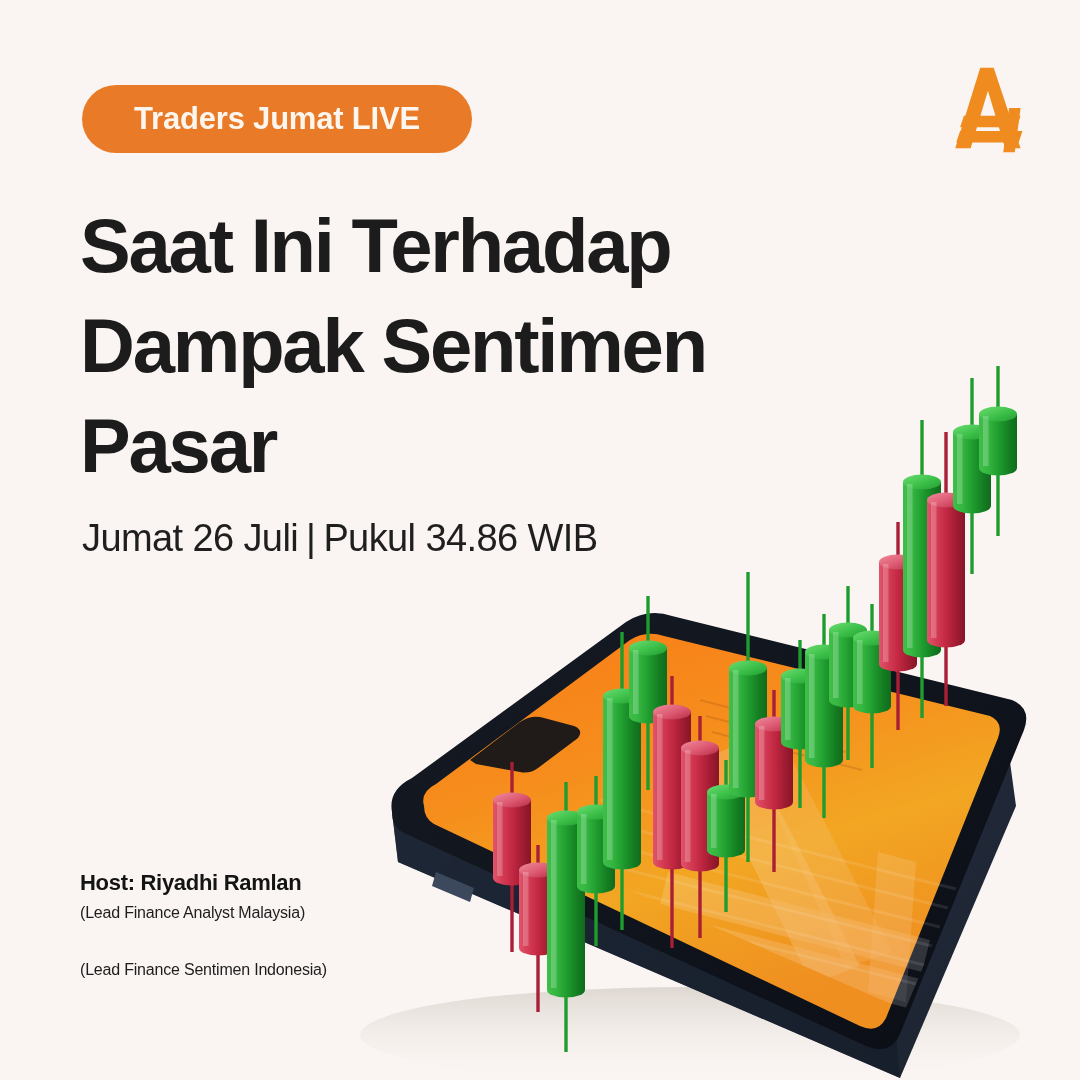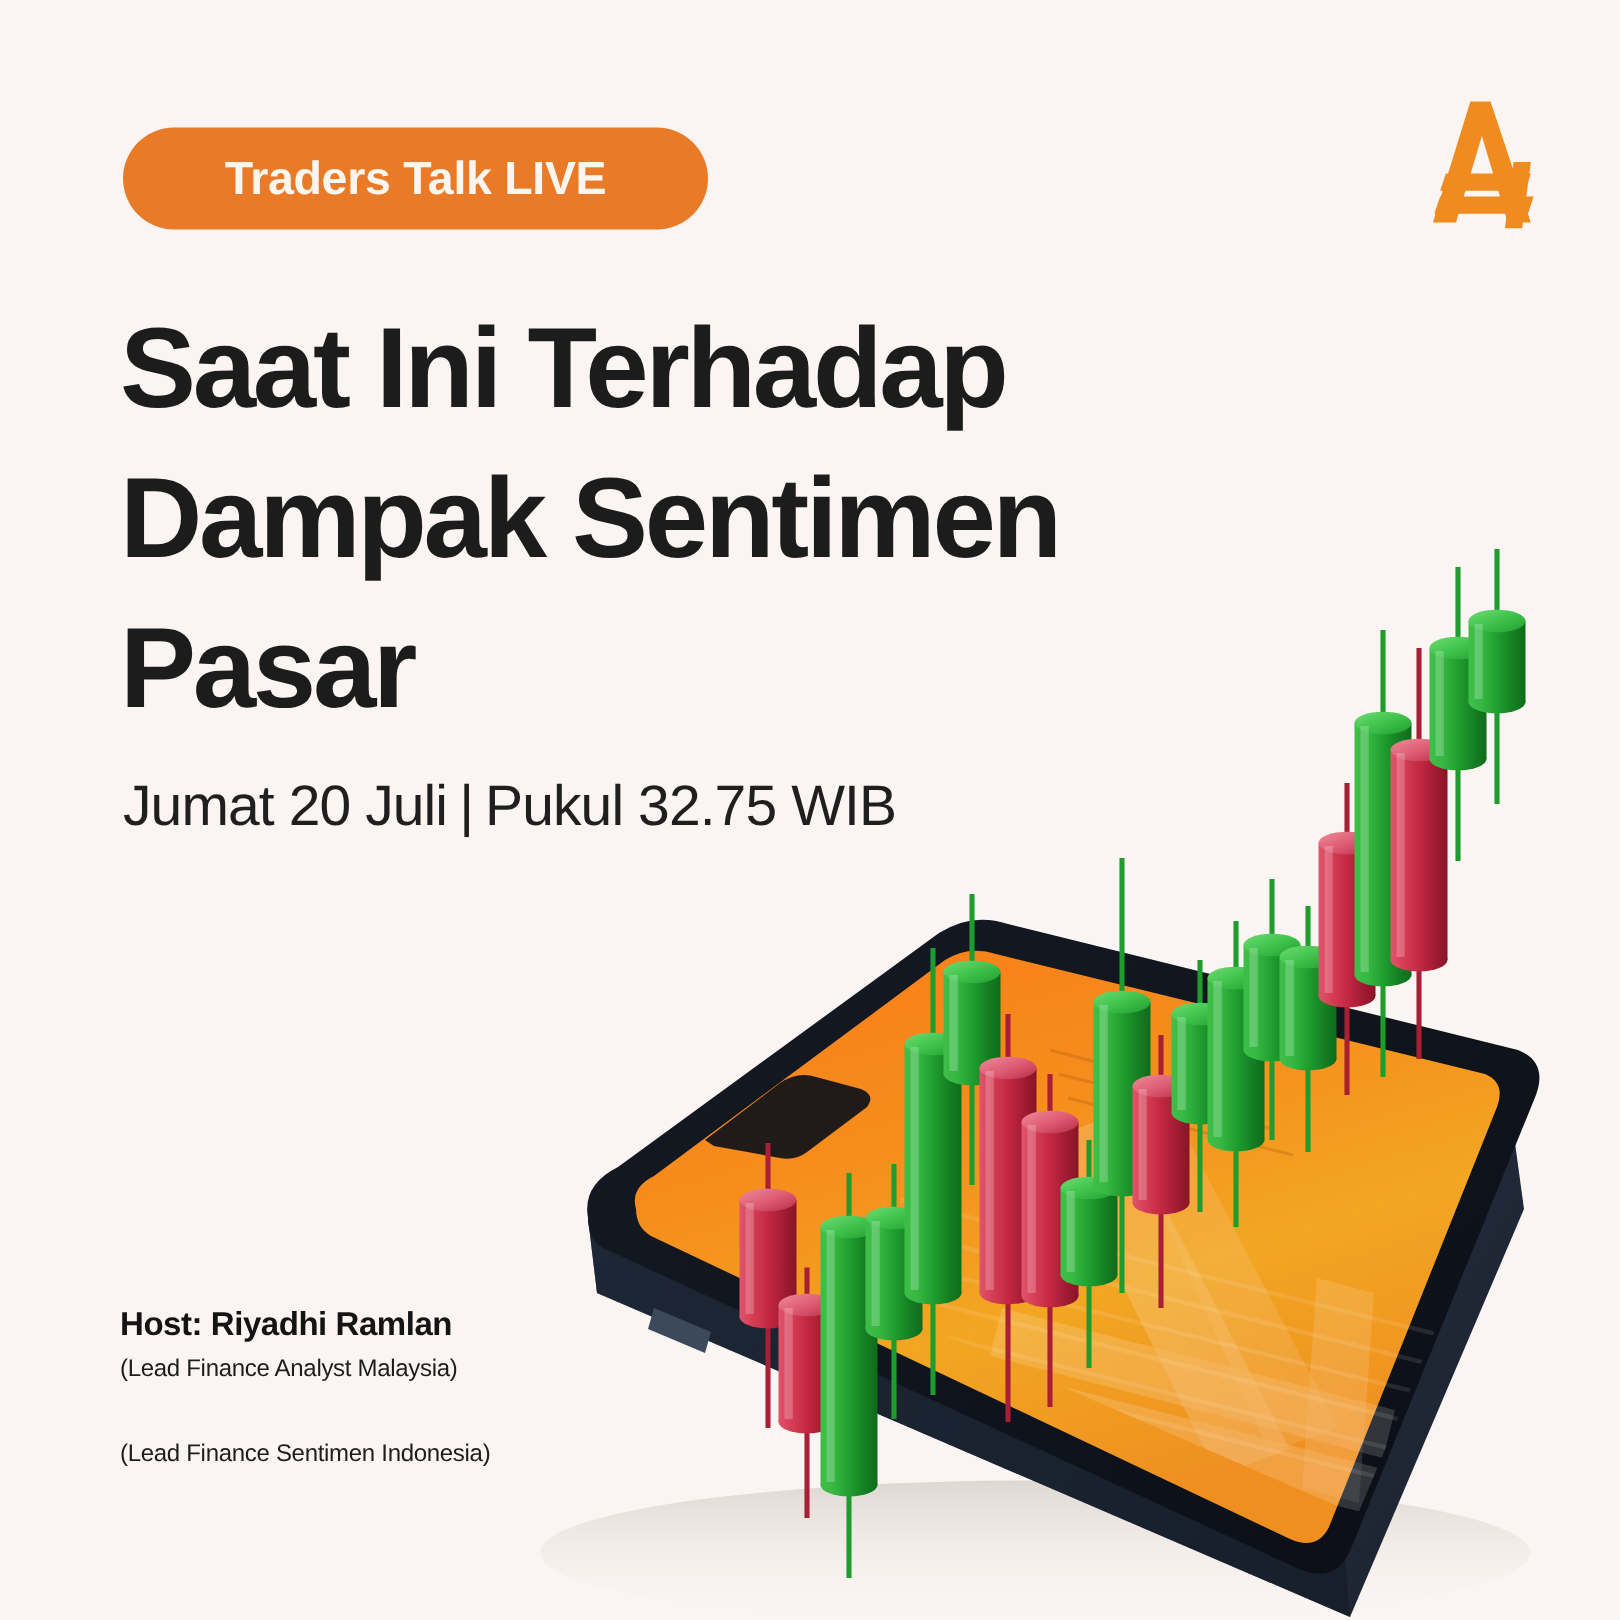--- a/index.html
+++ b/index.html
@@ -320,31 +320,31 @@
             <ellipse cx="998" cy="414" rx="19" ry="7.5" fill="url(#gTop)"></ellipse>
             <rect x="983" y="416" width="5.5" height="50" fill="#ffffff" opacity="0.22"></rect>
           </g>
         </g>
     </svg>
   </div>
 
   <div id="textlayer">
 
     <div class="badge">
-      <span class="badge-label">Traders Talk LIVE</span>
+      <span class="badge-label">Traders Jumat LIVE</span>
     </div>
 
     <h1 class="headline">
       <span class="headline-line">Saat Ini Terhadap</span>
       <span class="headline-line">Dampak Sentimen</span>
       <span class="headline-line">Pasar</span>
     </h1>
 
     <div class="dateline">
-      <span>Jumat 20 Juli</span><span class="sep">|</span><span>Pukul 32.75 WIB</span>
+      <span>Jumat 26 Juli</span><span class="sep">|</span><span>Pukul 34.86 WIB</span>
     </div>
 
     <svg class="brand-logo" viewBox="0 0 100 100">
       <g fill="#ef8b1f">
         <path d="M44 8 L58 8 L86 92 L70 92 L52 32 L34 92 L18 92 Z"></path>
         <path d="M27 58 L86 58 L82 70 L23 70 Z"></path>
         <path d="M23 74 L88 74 L84 86 L19 86 Z"></path>
         <path d="M74 50 L86 50 L80 96 L68 96 Z"></path>
       </g>
     </svg>

